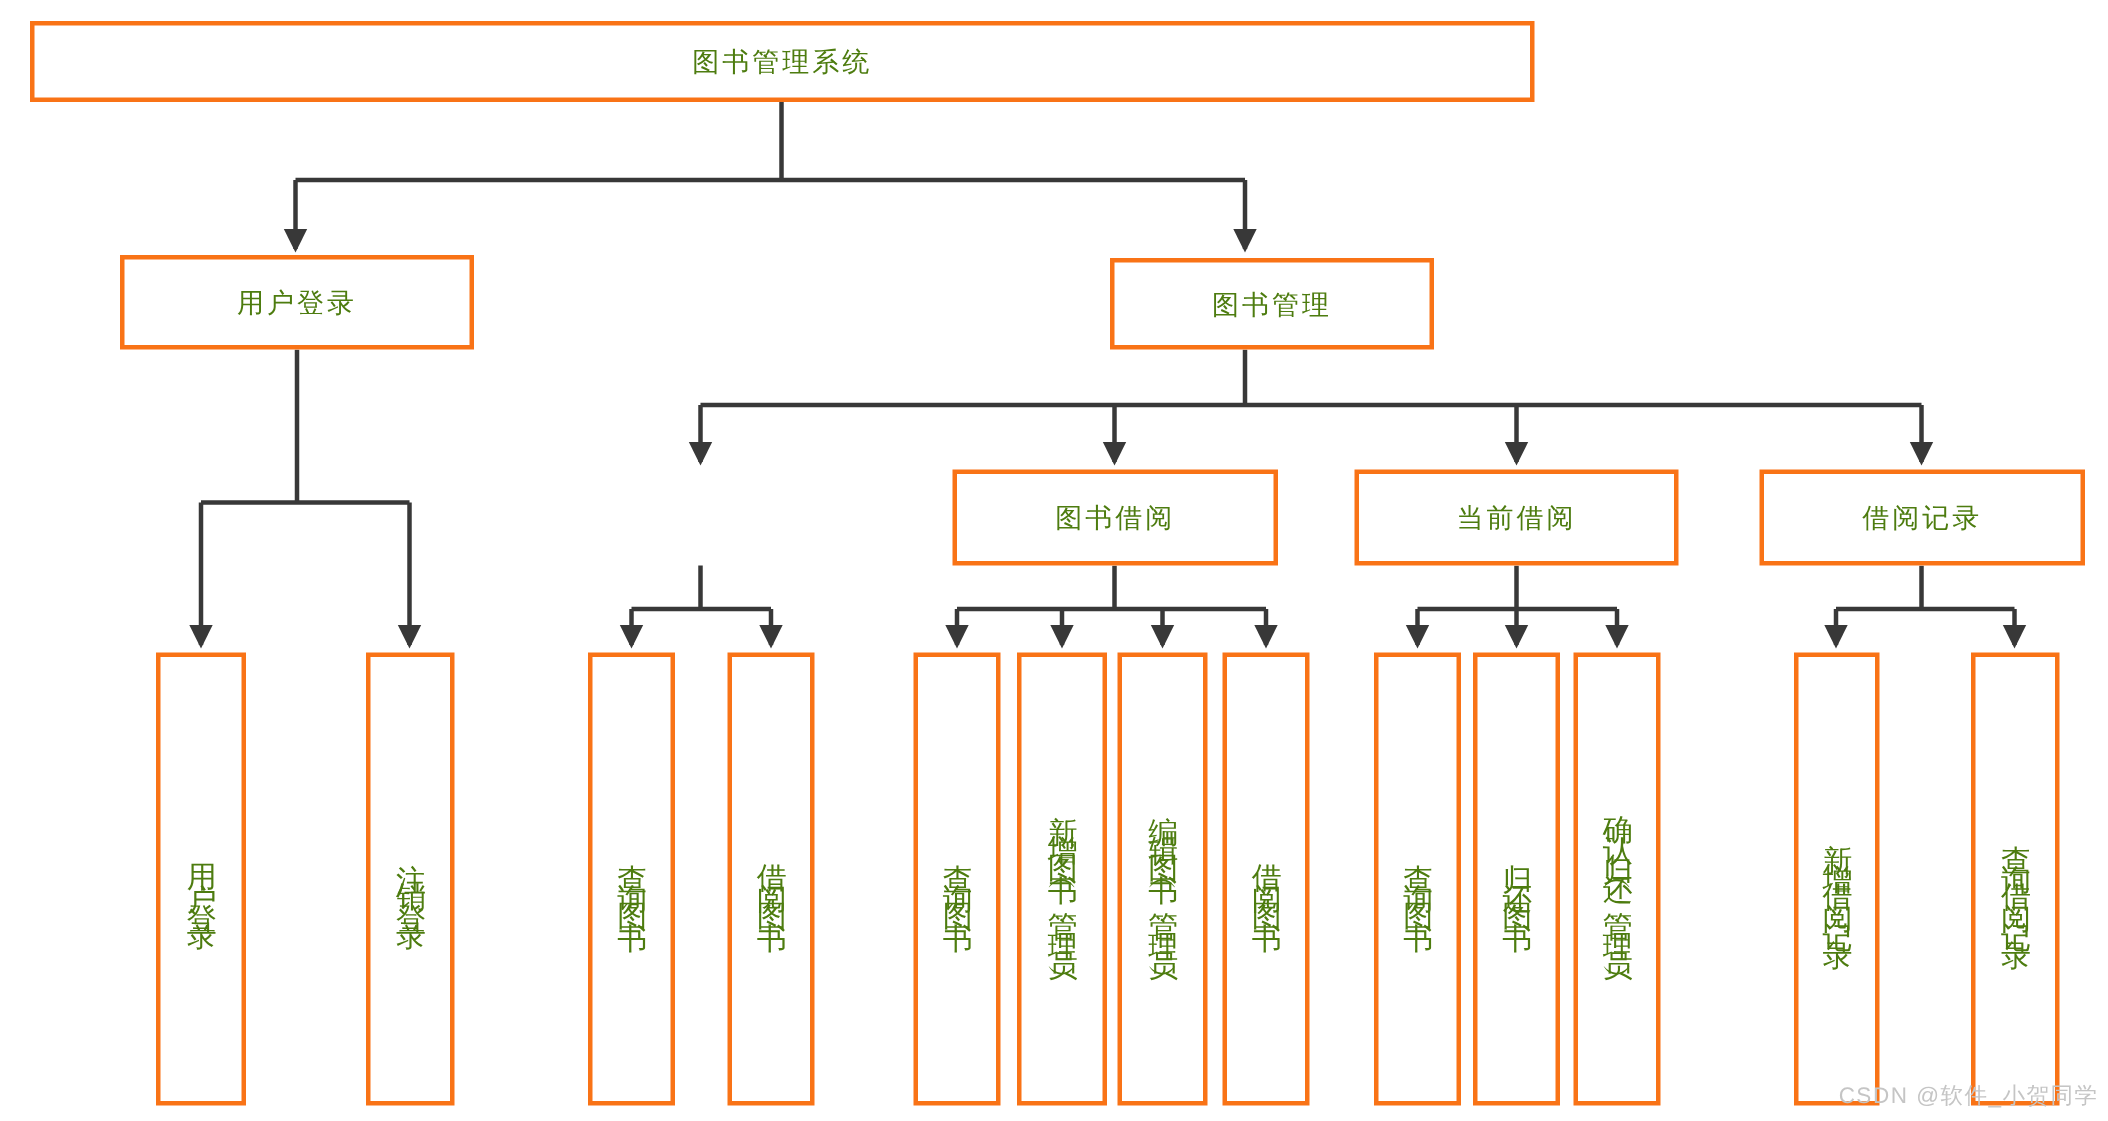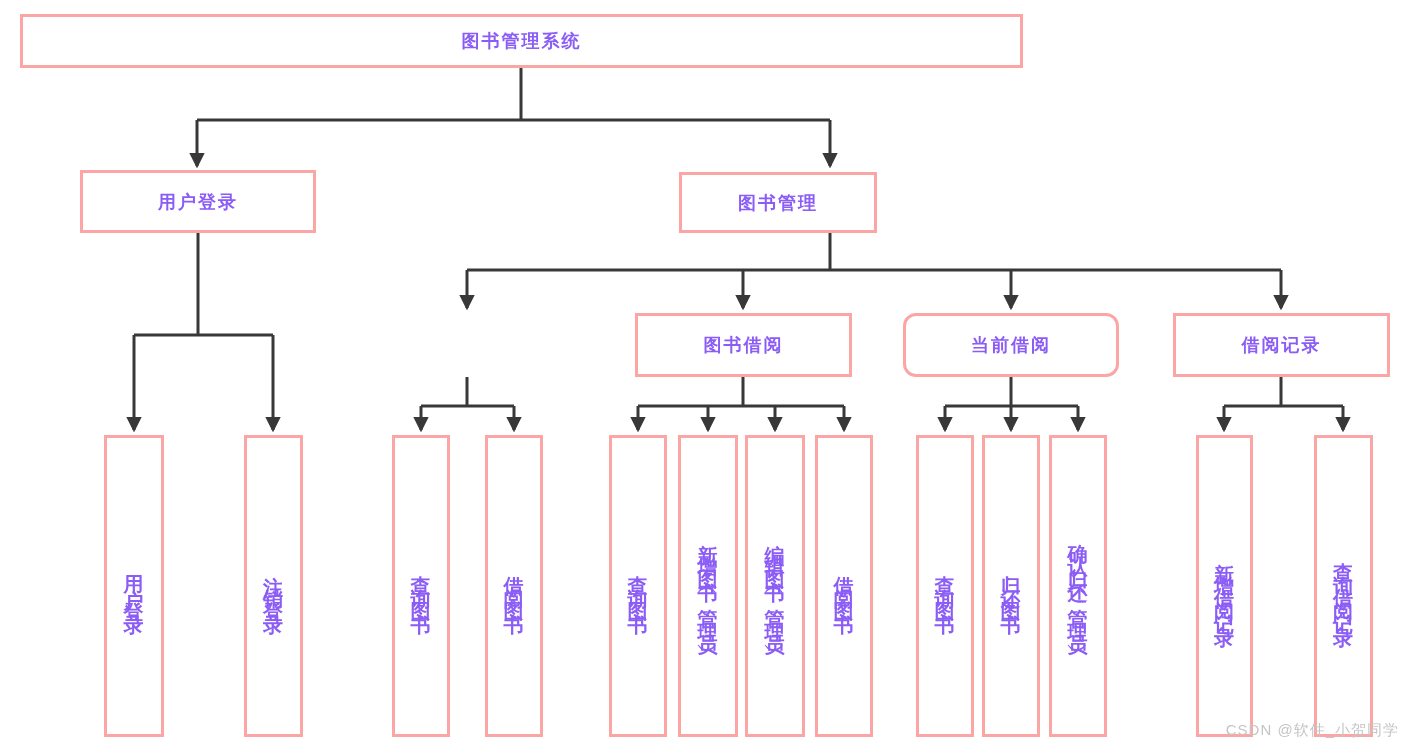--- a/index.html
+++ b/index.html
@@ -8,27 +8,26 @@
     width:1405px;height:747px;
     background:#ffffff;
     font-family:"Liberation Sans","DejaVu Sans",sans-serif;
     overflow:hidden;
   }
   .connectors{position:absolute;left:0;top:0;width:1405px;height:747px;}
   .box{
     position:absolute;
     box-sizing:border-box;
     background:#ffffff;
-    border:3px solid #fca5a5;
-    color:#8b5cf6;
+    border:3px solid #f97316;
+    color:#4d7c0f;
     display:flex;
     align-items:center;
     justify-content:center;
     text-align:center;
-    font-weight:bold;
   }
   .h{font-size:18px;letter-spacing:2px;white-space:nowrap;}
   .v{
     writing-mode:vertical-rl;
     text-orientation:mixed;
     font-size:20px;
     letter-spacing:13px;
     line-height:1;
   }
   .watermark{
@@ -80,24 +79,24 @@
       <line x1="1011" y1="406" x2="1011" y2="430" marker-end="url(#arrow)"></line>
       <line x1="1078" y1="406" x2="1078" y2="430" marker-end="url(#arrow)"></line>
       <line x1="1224" y1="406" x2="1224" y2="430" marker-end="url(#arrow)"></line>
       <line x1="1343" y1="406" x2="1343" y2="430" marker-end="url(#arrow)"></line>
     </g>
   </svg>
 
   <div class="box h" style="left:20px;top:14px;width:1003px;height:54px;">图书管理系统</div>
 
   <div class="box h" style="left:80px;top:170px;width:236px;height:63px;">用户登录</div>
-  <div class="box h" style="left:679px;top:172px;width:198px;height:61px;">图书管理</div>
+  <div class="box h" style="left:740px;top:172px;width:216px;height:61px;">图书管理</div>
 
   <div class="box h" style="left:635px;top:313px;width:217px;height:64px;">图书借阅</div>
-  <div class="box h" style="left:903px;top:313px;width:216px;height:64px;border-radius:13px;">当前借阅</div>
+  <div class="box h" style="left:903px;top:313px;width:216px;height:64px;">当前借阅</div>
   <div class="box h" style="left:1173px;top:313px;width:217px;height:64px;">借阅记录</div>
 
   <div class="box v" style="left:104px;top:435px;width:60px;height:302px;">用户登录</div>
   <div class="box v" style="left:244px;top:435px;width:59px;height:302px;">注销登录</div>
 
   <div class="box v" style="left:392px;top:435px;width:58px;height:302px;">查询图书</div>
   <div class="box v" style="left:485px;top:435px;width:58px;height:302px;">借阅图书</div>
 
   <div class="box v" style="left:609px;top:435px;width:58px;height:302px;">查询图书</div>
   <div class="box v" style="left:678px;top:435px;width:60px;height:302px;">新增图书（管理员）</div>

